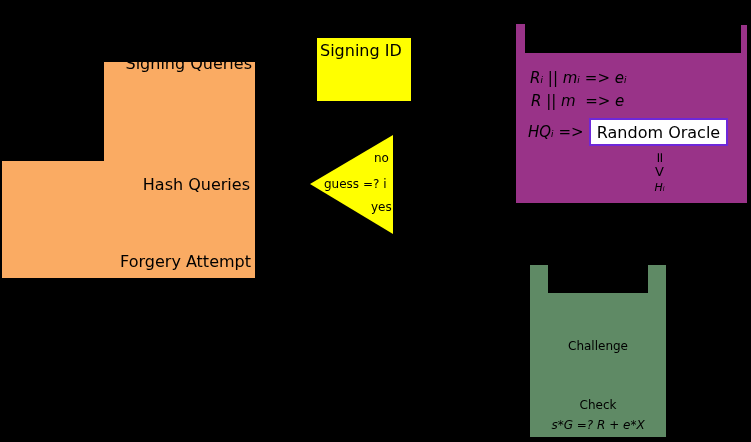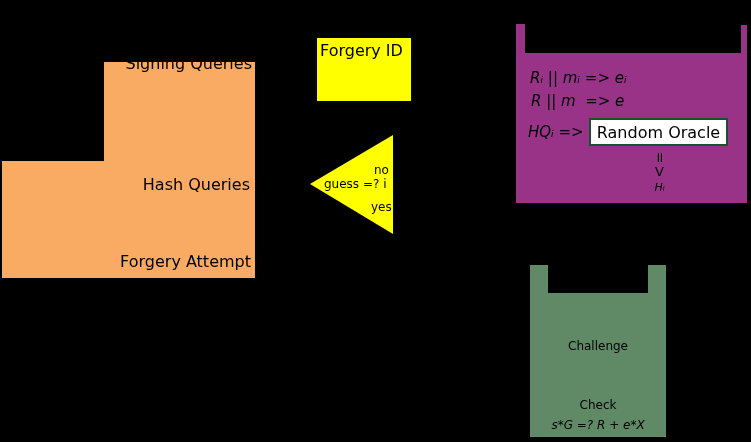--- a/index.html
+++ b/index.html
@@ -27,34 +27,34 @@
   #sim-box {
     left: 315px; top: 36px; width: 98px; height: 67px;
     box-sizing: border-box;
     border: 2px solid #000;
     padding: 2px 0 0 3px;
   }
   #sim-box .sim-line { font-size: 16px; line-height: 21px; }
 
   
   .tri-label { font-size: 12px; line-height: 13px; }
-  #lbl-no    { left: 374px; top: 164px; }
+  #lbl-no    { left: 374px; top: 152px; }
   #lbl-guess { left: 324px; top: 178px; white-space: pre; }
   #lbl-yes   { left: 371px; top: 201px; }
 
   
   .oracle-math { font-size: 15px; line-height: 18px; font-style: italic; }
   #oracle-map1 { left: 530px; top: 69px; }
   #oracle-map2 { left: 531px; top: 92px; }
   #oracle-query { left: 528px; top: 123px; text-align: center; }
 
   #oracle-box {
     left: 589px; top: 118px; width: 139px; height: 28px;
     box-sizing: border-box;
-    border: 2px solid #14532d;
+    border: 2px solid #6d28d9;
     display: flex; align-items: center; justify-content: center;
   }
   #oracle-box .oracle-box-label { font-size: 16px; }
 
   #oracle-arrow {
     left: 639px; top: 147px; width: 41px;
     text-align: center;
   }
   .arrow-shaft {
     display: inline-block;
@@ -78,21 +78,21 @@
   <polygon points="516,24 525,24 525,53 741,53 741,25 747,25 747,203 516,203" fill="#993388"></polygon>
   <polygon points="530,265 548,265 548,293 648,293 648,265 666,265 666,437 530,437" fill="#5F8A65"></polygon>
   <polygon points="310,184 393,135 393,234" fill="#FFFF00"></polygon>
 </svg>
 
 <div class="abs adv-label" id="lbl-signing">Signing Queries</div>
 <div class="abs adv-label" id="lbl-hash">Hash Queries</div>
 <div class="abs adv-label" id="lbl-forgery">Forgery Attempt</div>
 
 <div class="abs" id="sim-box" style="background-color: rgb(255, 255, 0);">
-  <div class="sim-line">Forgery ID</div>
+  <div class="sim-line">Signing ID</div>
 </div>
 
 <div class="abs tri-label" id="lbl-no">no</div>
 <div class="abs tri-label" id="lbl-guess">guess =? i</div>
 <div class="abs tri-label" id="lbl-yes">yes</div>
 
 <div class="abs oracle-math pre" id="oracle-map1">Rᵢ || mᵢ =&gt; eᵢ</div>
 <div class="abs oracle-math pre" id="oracle-map2">R || m  =&gt; e</div>
 <div class="abs oracle-math" id="oracle-query">HQᵢ =&gt;</div>
 

